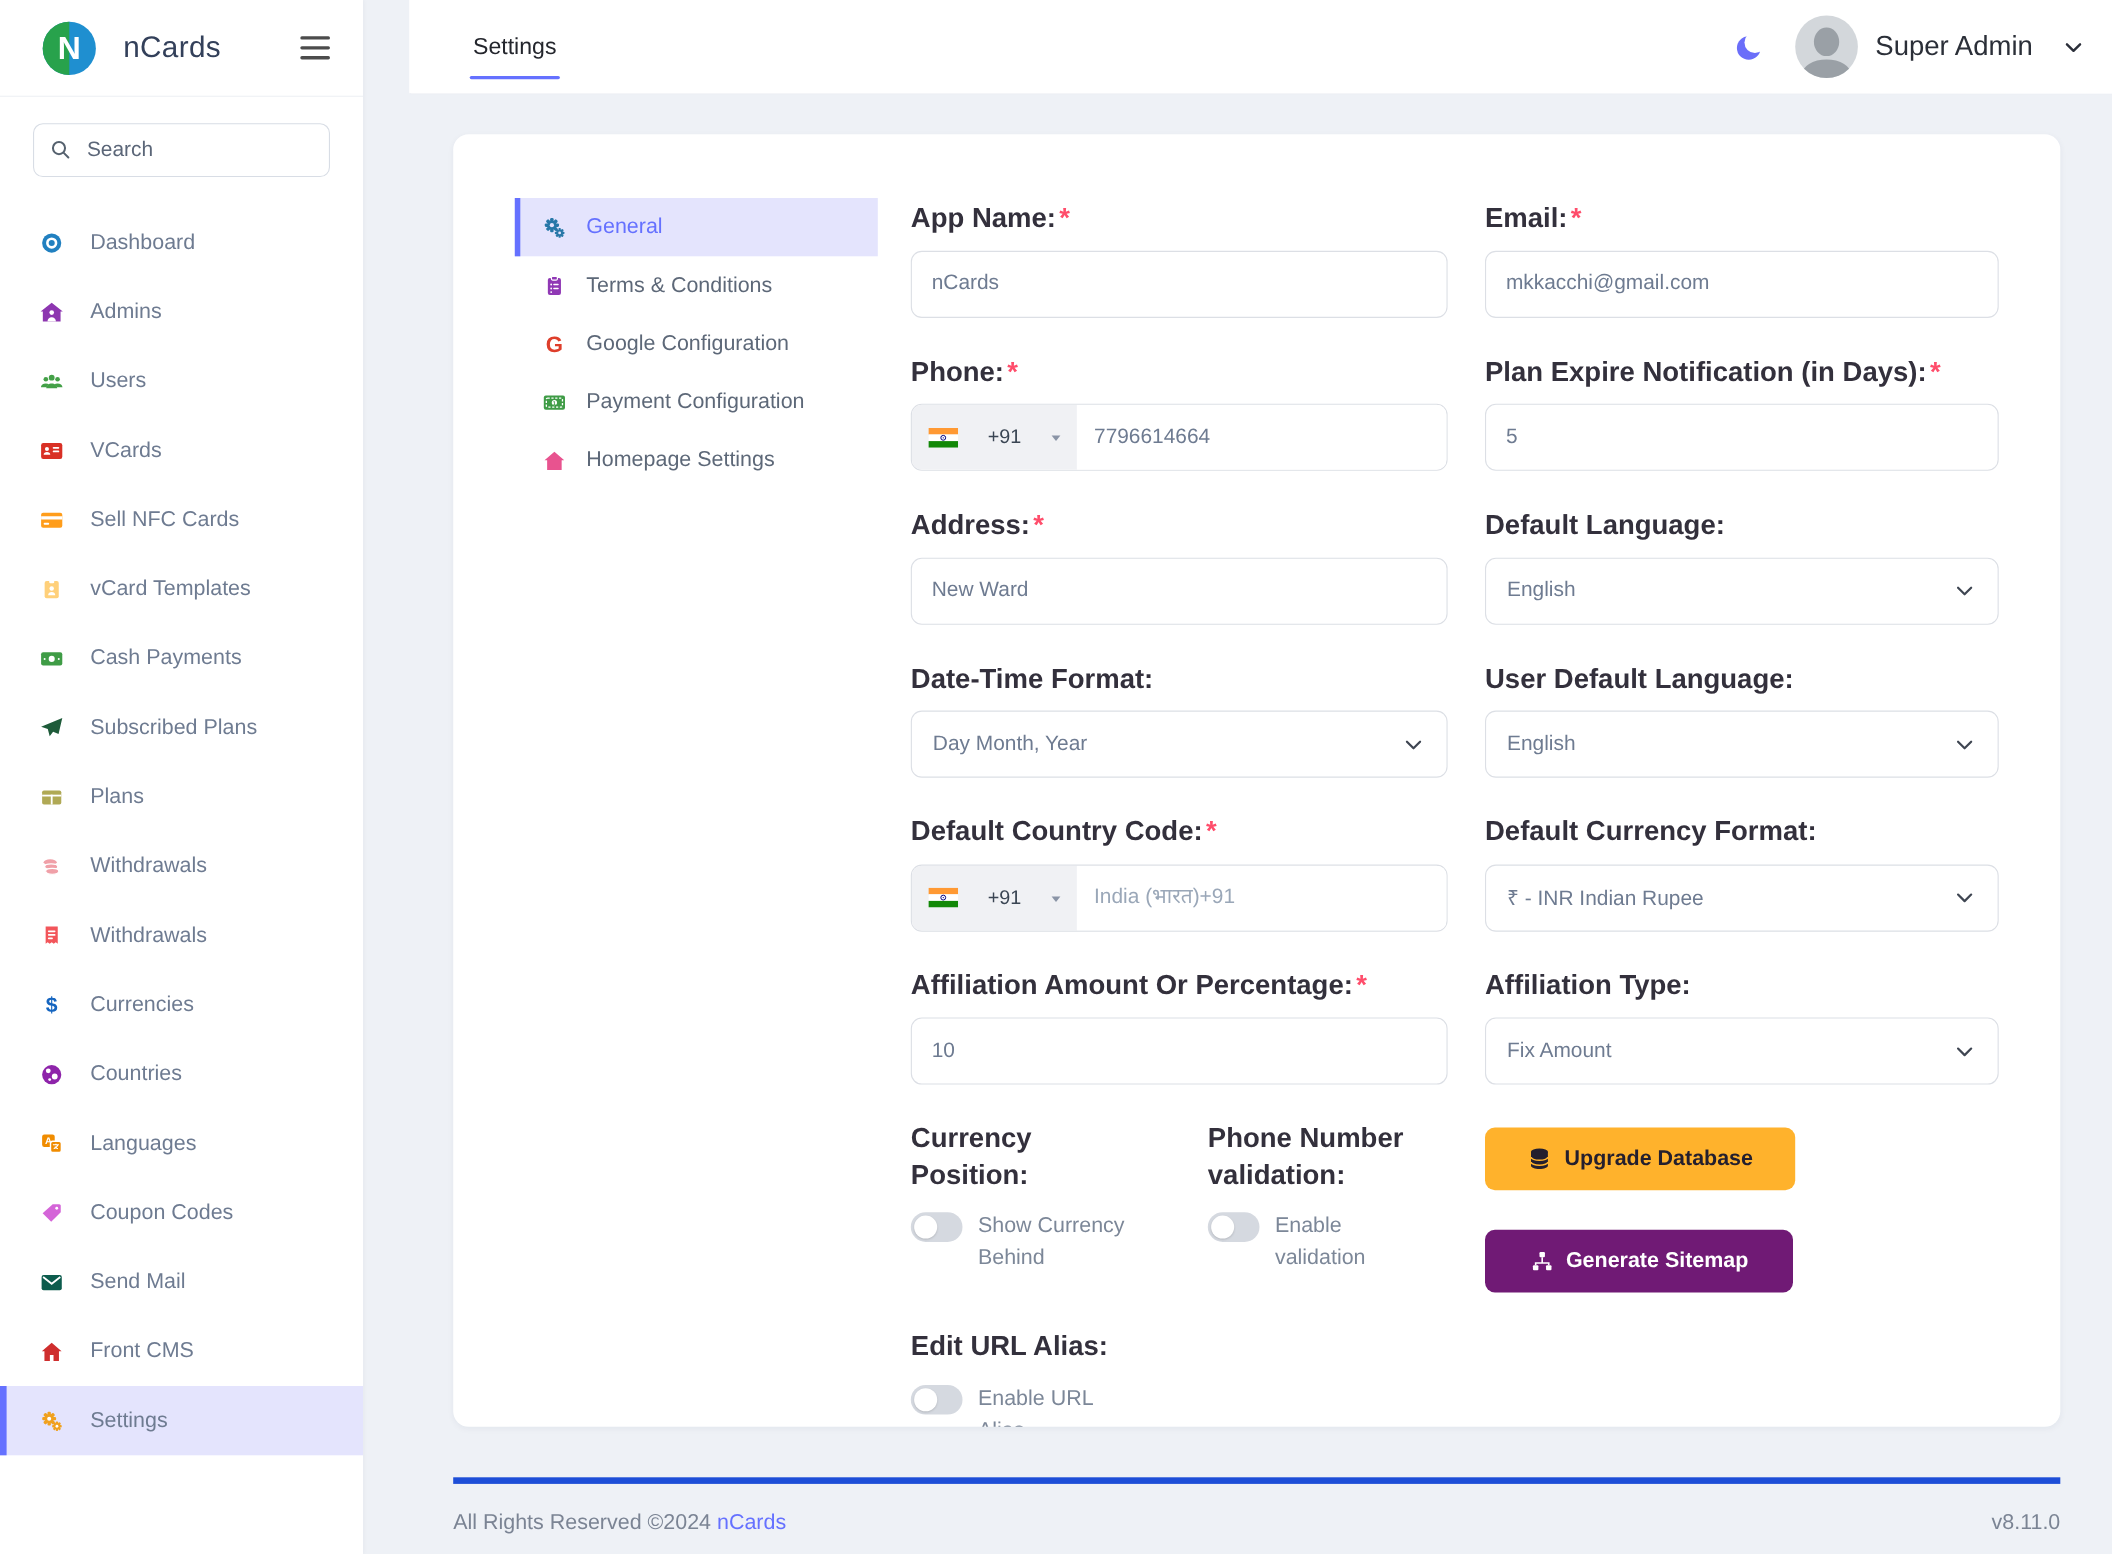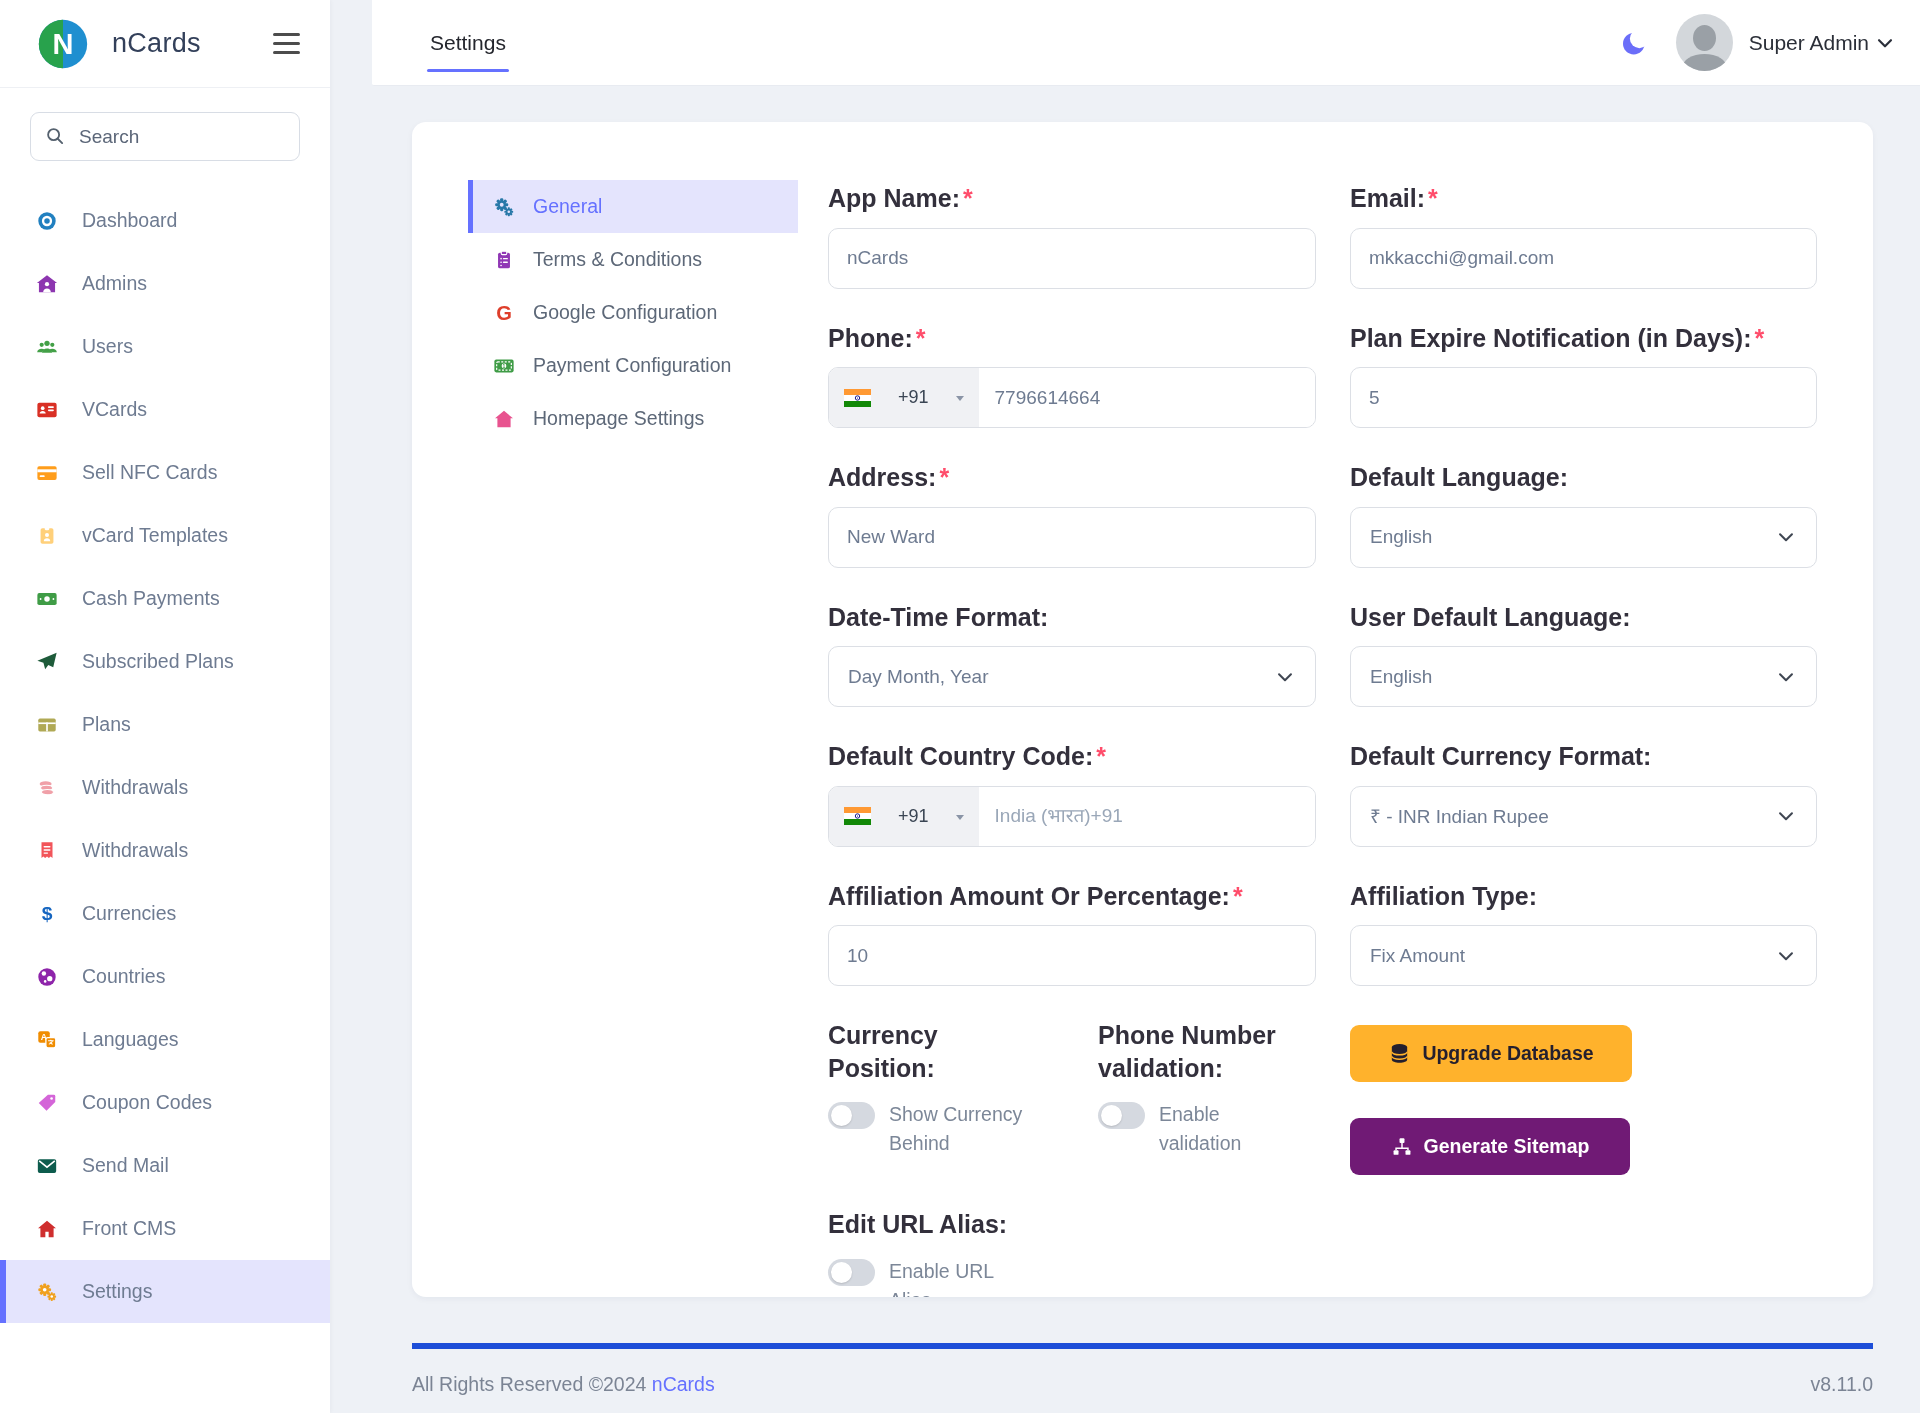--- a/index.html
+++ b/index.html
@@ -26,21 +26,21 @@
   
   .main { flex:1; margin-left:42px; display:flex; flex-direction:column; }
   .header { height:86px; background:#fff; border-bottom:1px solid #e8ebf1; display:flex; align-items:center; padding:0 24px 0 58px; border-radius:0 0 0 2px; }
   .tab { position:relative; font-size:21px; color:#24262d; cursor:pointer; }
   .tab::after { content:""; position:absolute; left:-3px; right:-3px; bottom:-17px; height:3px; background:#6571ff; border-radius:2px; }
   .header-right { margin-left:auto; display:flex; align-items:center; }
   .moon { margin-right:26px; cursor:pointer; }
   .avatar { width:57px; height:57px; border-radius:50%; background:#d3d7db; overflow:hidden; position:relative; margin-right:16px; cursor:pointer; flex:none; }
   .avatar .head { position:absolute; left:17px; top:11px; width:23px; height:26px; border-radius:50%; background:#9aa0a6; }
   .avatar .body { position:absolute; left:6px; top:40px; width:45px; height:28px; border-radius:50%; background:#9aa0a6; }
-  .uname { font-size:21px; color:#2b2f38; margin-right:5px; cursor:pointer; }
+  .uname { font-size:25px; color:#2b2f38; margin-right:26px; cursor:pointer; }
 
   .content { padding:36px 47px 0 40px; }
   .card { background:#fff; border-radius:14px; height:1175px; box-shadow:0 2px 6px rgba(25,40,70,.05); padding:58px 56px 0 56px; display:flex; gap:30px; overflow:hidden; }
 
   
   .snav { width:330px; flex:none; }
   .snav-item { height:53px; display:flex; align-items:center; gap:18px; padding-left:20px; border-left:5px solid transparent; cursor:pointer; }
   .snav-item .slabel { font-size:19.5px; color:#5d6878; }
   .snav-item.active { background:#e4e4fd; border-left-color:#6571ff; }
   .snav-item.active .slabel { color:#6571ff; }

